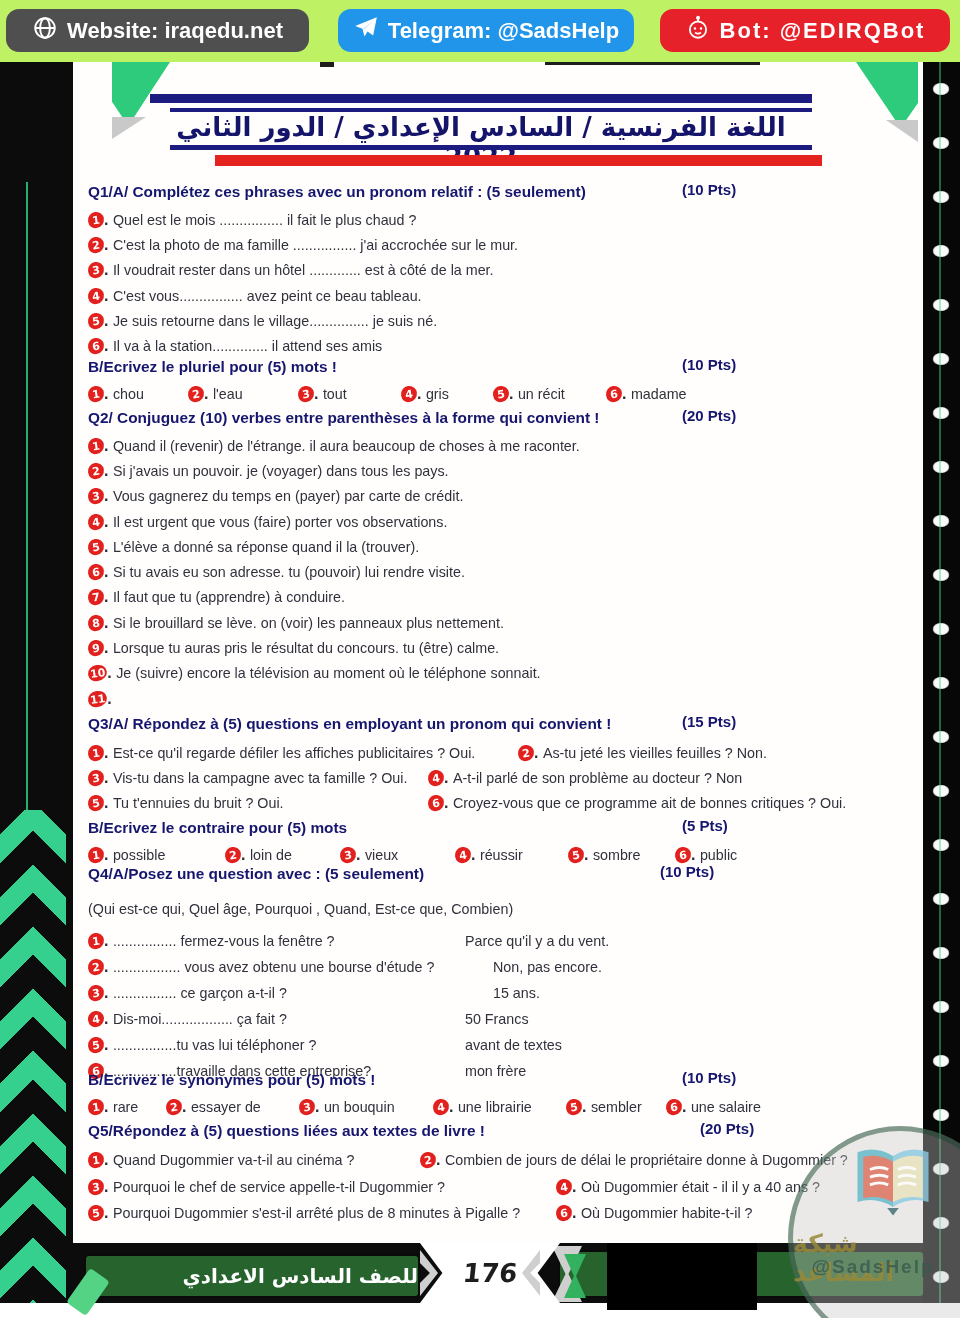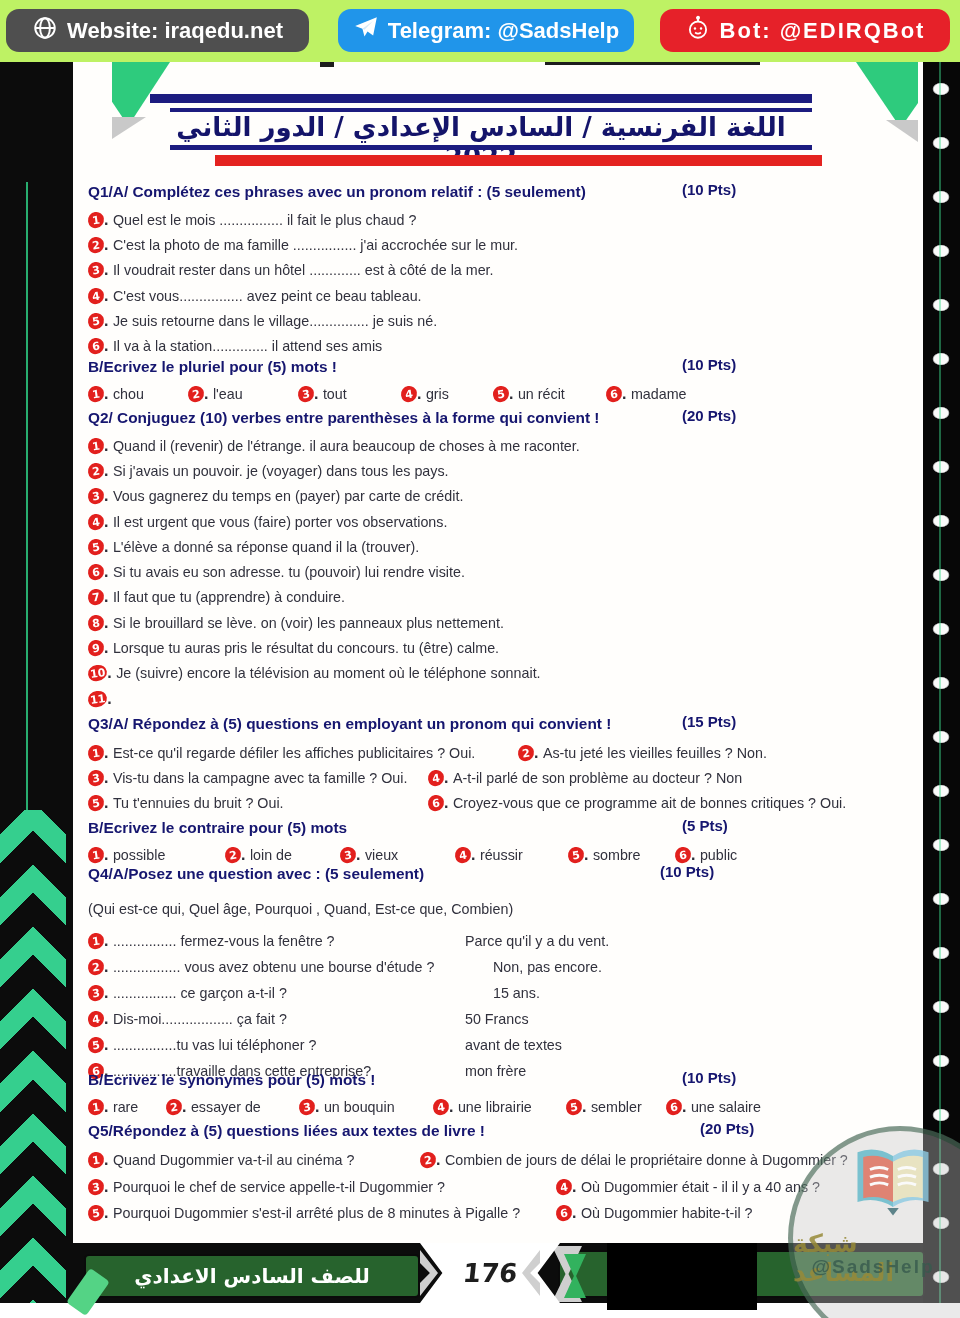--- a/index.html
+++ b/index.html
@@ -86,21 +86,21 @@
   #q5-rows .trow:nth-of-type(1) .c1 { width:332px; }
   #q5-rows .trow:nth-of-type(2) .c1, #q5-rows .trow:nth-of-type(3) .c1 { width:468px; }
 
   .qrows { margin-top:5px; }
   .qrow { display:flex; align-items:center; height:26px; }
   .qcell { display:inline-flex; align-items:center; min-width:377px; padding-right:10px; }
   #q4a-rows .qrow:nth-of-type(2) .qcell, #q4a-rows .qrow:nth-of-type(3) .qcell { min-width:405px; }
 
   
   .ribbon { position:absolute; background:#27632d; border:2px solid #0a0a0a; border-radius:5px; z-index:6; }
-  .ribbon-class { left:84px; top:1254px; width:336px; height:44px; display:flex; align-items:center; justify-content:center; }
+  .ribbon-class { left:84px; top:1254px; width:336px; height:44px; display:flex; align-items:center; justify-content:flex-end; }
   .ribbon-class::before { content:""; position:absolute; left:-10px; bottom:-17px; width:24px; height:42px; background:#54d385; transform:rotate(35deg); border-radius:4px; }
   .ribbon-text { color:#fff; font-weight:bold; font-size:20px; font-family:"DejaVu Sans", sans-serif; }
   .ribbon-right { left:558px; top:1250px; width:367px; height:48px; z-index:5; }
   .ribbon-right::before { content:""; position:absolute; left:-8px; top:-6px; width:30px; height:56px; background:#cfcfcf; clip-path:polygon(0 0,100% 0,55% 50%,100% 100%,0 100%,45% 50%); }
   .ribbon-right::after { content:""; position:absolute; left:4px; top:2px; width:22px; height:44px; background:#32b25e; clip-path:polygon(0 0,100% 0,55% 50%,100% 100%,0 100%,45% 50%); }
 
   .page-gap { position:absolute; left:420px; top:1243px; width:140px; height:60px; background:#fff; clip-path:polygon(0 0,100% 0,84% 50%,100% 100%,0 100%,16% 50%); z-index:7; display:flex; align-items:center; justify-content:center; }
   .page-num { color:#1e1e1e; font-weight:bold; font-size:26px; font-family:"DejaVu Sans", sans-serif; transform:skewX(-6deg); }
   .gap-chev { position:absolute; z-index:8; }
   .gap-chev-l { left:420px; top:1250px; width:18px; height:46px; background:#cfcfcf; clip-path:polygon(0 0,100% 50%,0 100%,0 72%,55% 50%,0 28%); }

